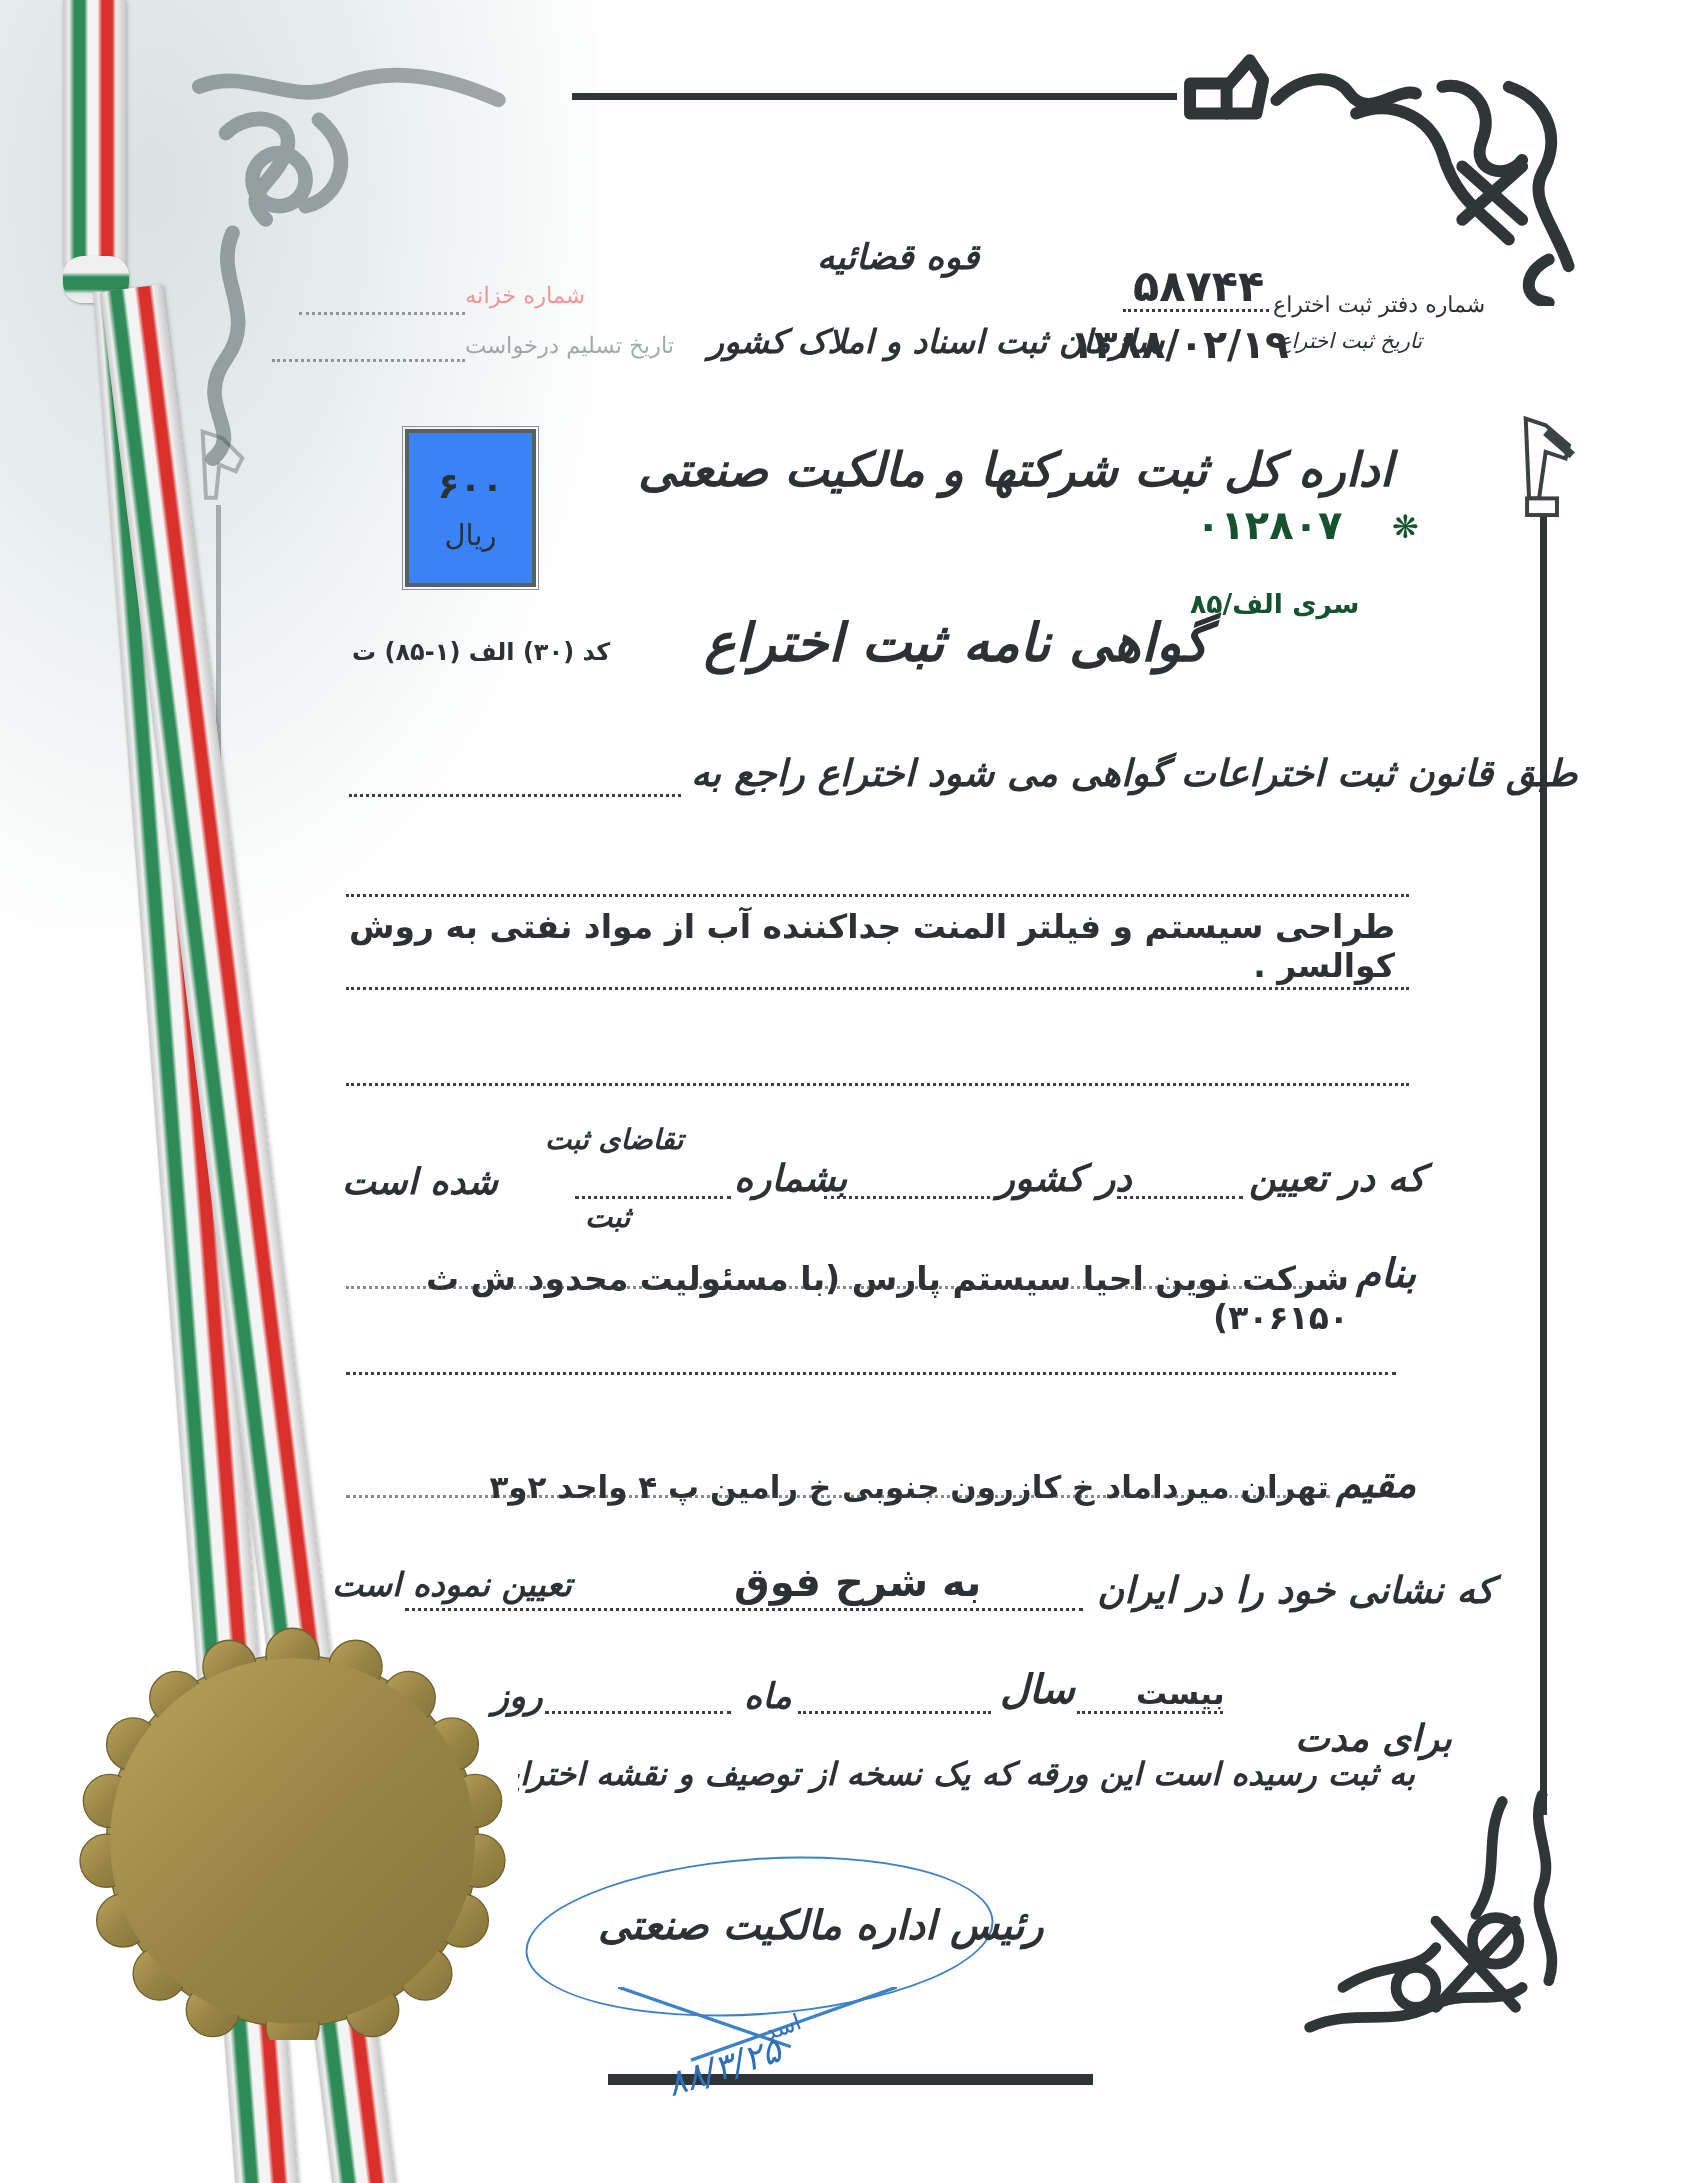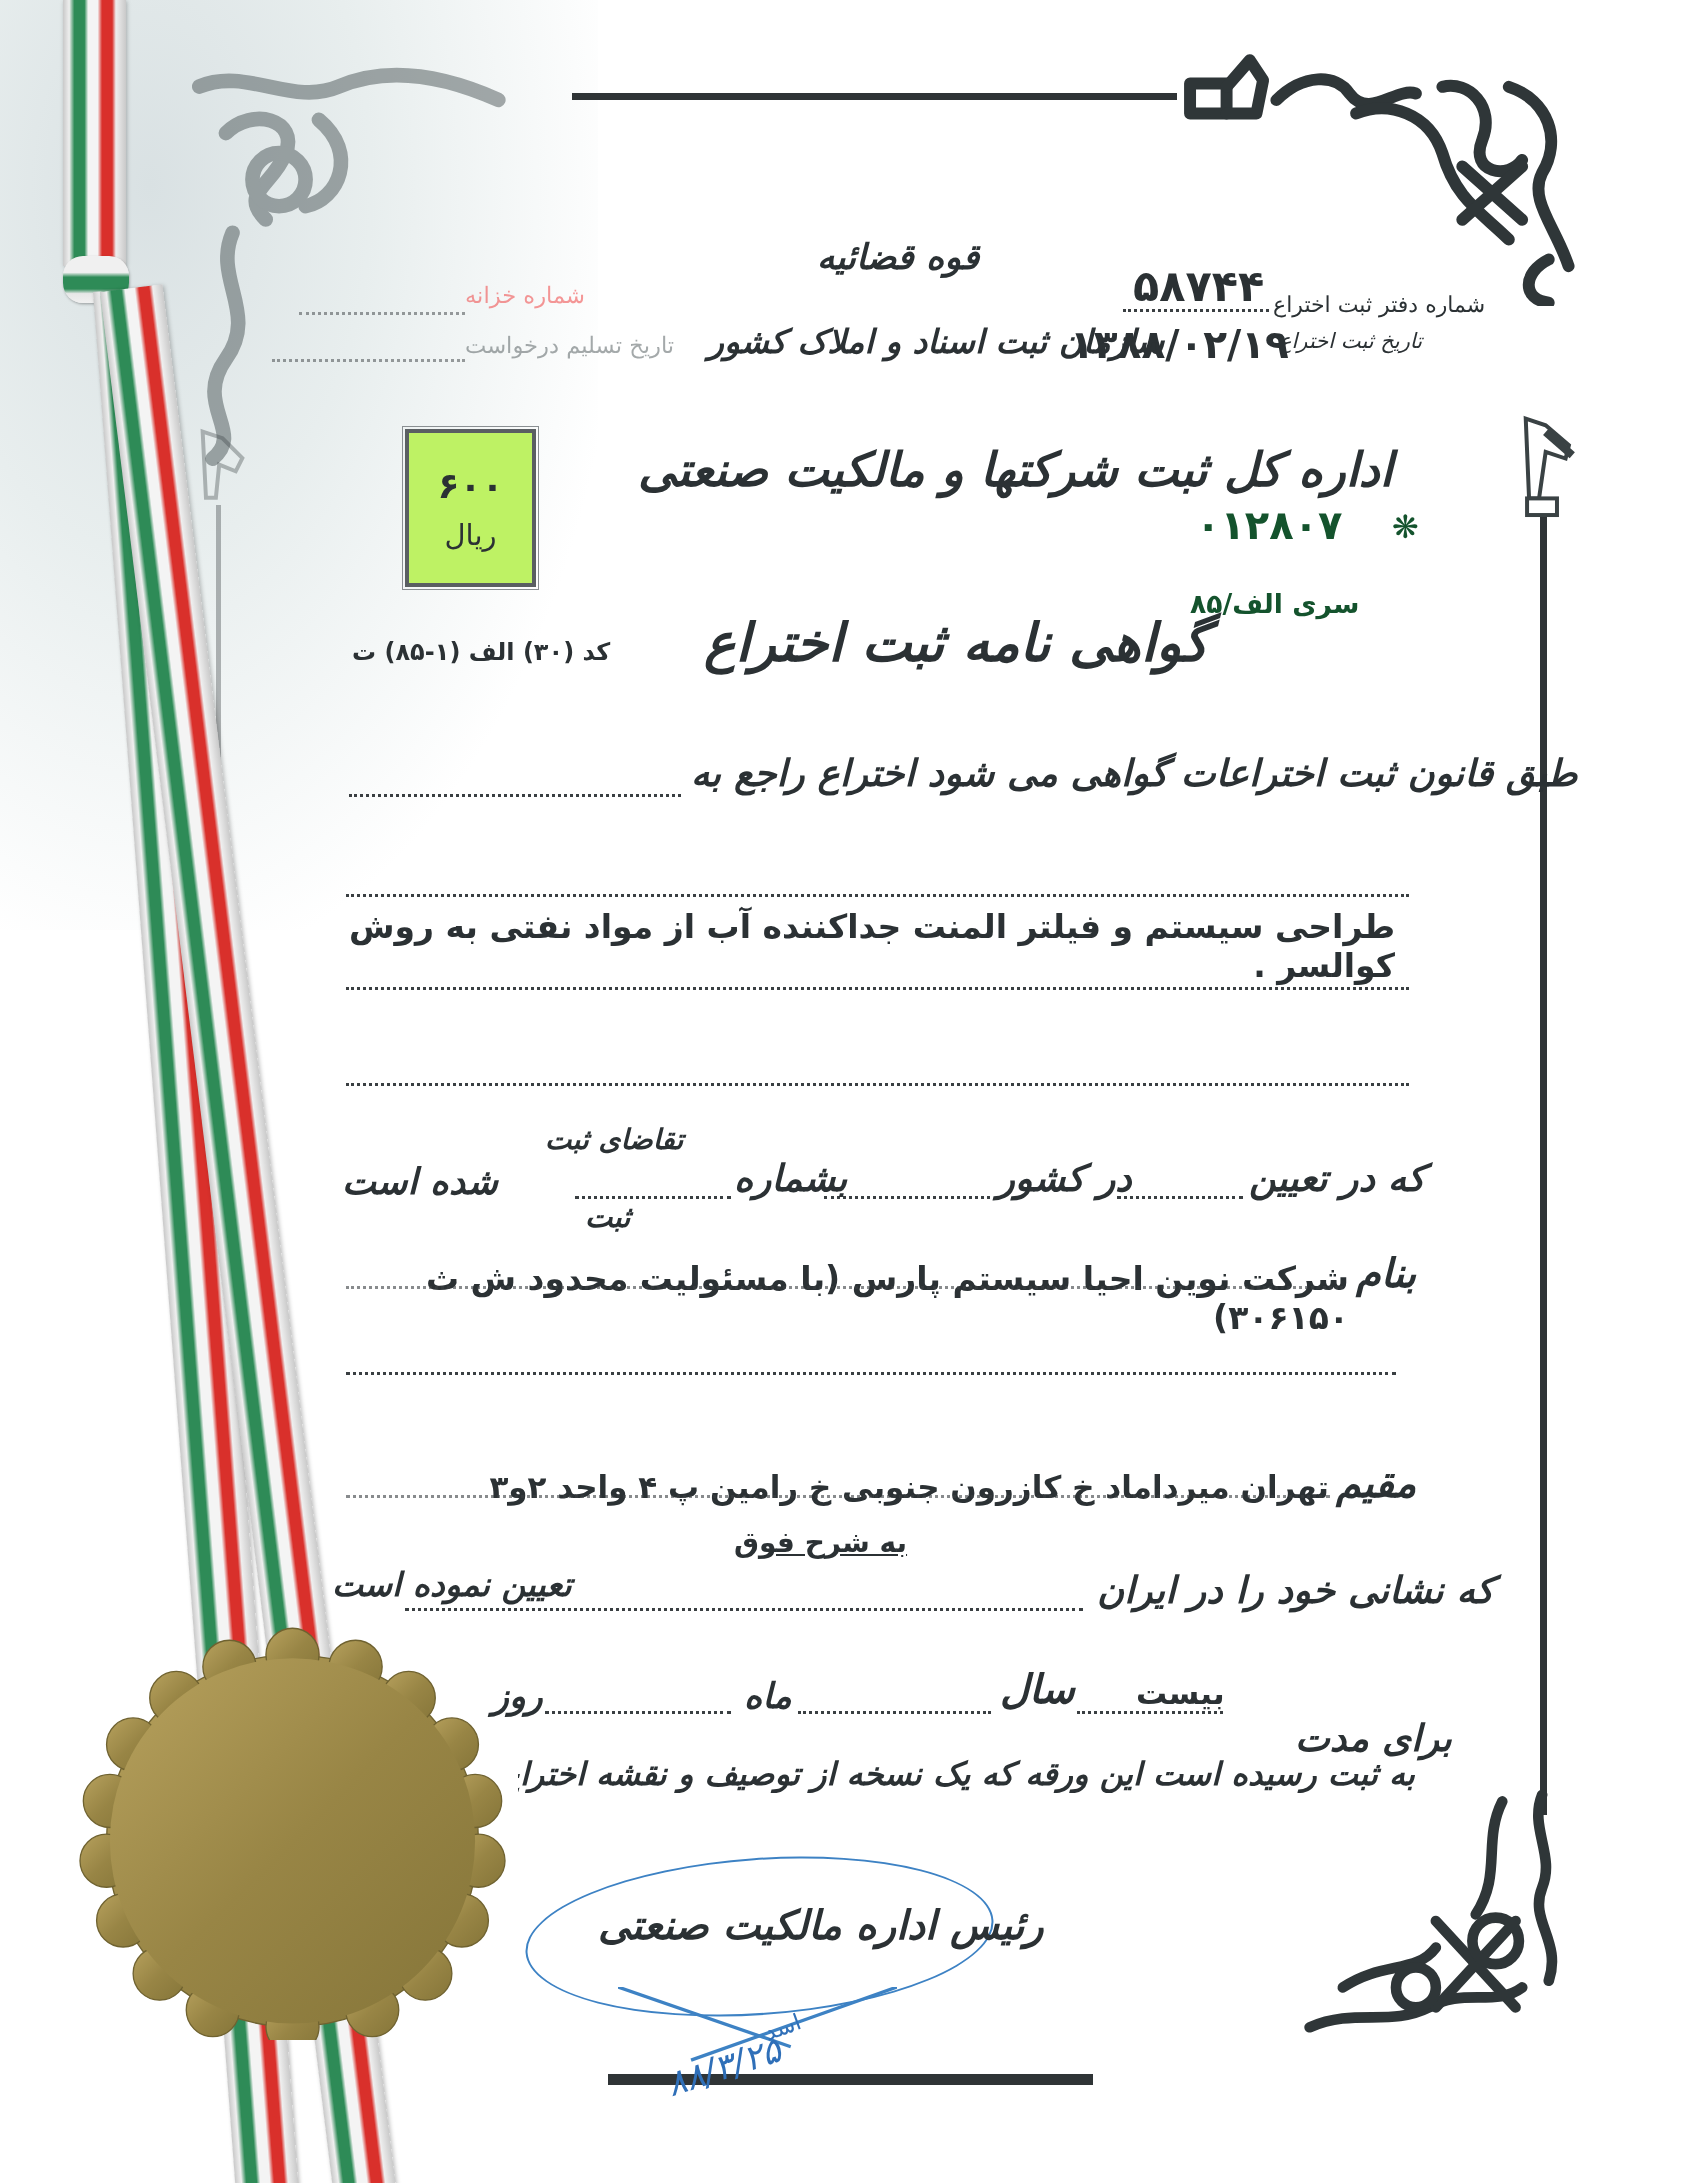--- a/index.html
+++ b/index.html
@@ -39,21 +39,21 @@
     border-radius: 20px;
     box-shadow: 0.7px 1.3px 2.7px rgba(0,0,0,0.3);
   }
   .seal {
     position: absolute; left: 53px; top: 1615px;
   }
 
   .stamp-box {
     position: absolute; left: 405px; top: 429px; width: 123px; height: 150px;
     border: 4px solid #5a5f62; outline: 1.3px solid #8a8f92; outline-offset: 2.7px;
-    background: #bef264;
+    background: #3b82f6;
     display: flex; flex-direction: column; align-items: center; justify-content: center;
     gap: 12px;
   }
   .red { color: #14532d; }
   .sig-ellipse {
     position: absolute; left: 525px; top: 1858px; width: 465px; height: 153px;
     border: 2.7px solid #3d82c4; border-radius: 50%;
     transform: rotate(-4deg);
   }
 </style>
@@ -203,21 +203,21 @@
 <div class="abs rtl serif bold ink" style="left:1356px; top:1249px; font-size:40px; font-style:italic;">بنام</div>
 <div class="abs rtl ink bold" style="left:312px; top:1259px; width:1037px; text-align:right; font-size:33px;">شرکت نوین احیا سیستم پارس (با مسئولیت محدود ش ث ۳۰۶۱۵۰)</div>
 <div class="dots" style="left:346px; top:1286px; width:997px; opacity:0.6;"></div>
 <div class="dots" style="left:346px; top:1372px; width:1050px;"></div>
 
 <div class="abs rtl serif bold ink" style="left:1336px; top:1459px; font-size:40px; font-style:italic;">مقیم</div>
 <div class="abs rtl ink bold" style="left:372px; top:1469px; width:957px; text-align:right; font-size:31px;">تهران میرداماد خ کازرون جنوبی خ رامین پ ۴ واحد ۲و۳</div>
 <div class="dots" style="left:346px; top:1495px; width:984px; opacity:0.6;"></div>
 
 <div class="abs rtl serif bold ink" style="left:1097px; top:1568px; font-size:37px; font-style:italic;">که نشانی خود را در ایران</div>
-<div class="abs rtl ink bold" style="left:734px; top:1526px; font-size:28px;text-decoration:underline;">به شرح فوق</div>
+<div class="abs rtl ink bold" style="left:734px; top:1559px; font-size:40px;">به شرح فوق</div>
 <div class="dots" style="left:405px; top:1608px; width:678px;"></div>
 <div class="abs rtl serif bold ink" style="left:332px; top:1565px; font-size:33px; font-style:italic;">تعیین نموده است</div>
 
 <div class="abs rtl serif bold ink" style="left:1295px; top:1668px; font-size:37px; font-style:italic;margin-top:48px;">برای مدت</div>
 <div class="abs rtl ink bold" style="left:1136px; top:1675px; font-size:31px;">بیست</div>
 <div class="dots" style="left:1077px; top:1711px; width:146px;"></div>
 <div class="abs rtl serif bold ink" style="left:1000px; top:1665px; font-size:40px; font-style:italic;">سال</div>
 <div class="dots" style="left:798px; top:1711px; width:193px;"></div>
 <div class="abs rtl serif bold ink" style="left:744px; top:1675px; font-size:35px; font-style:italic;">ماه</div>
 <div class="dots" style="left:545px; top:1711px; width:186px;"></div>

